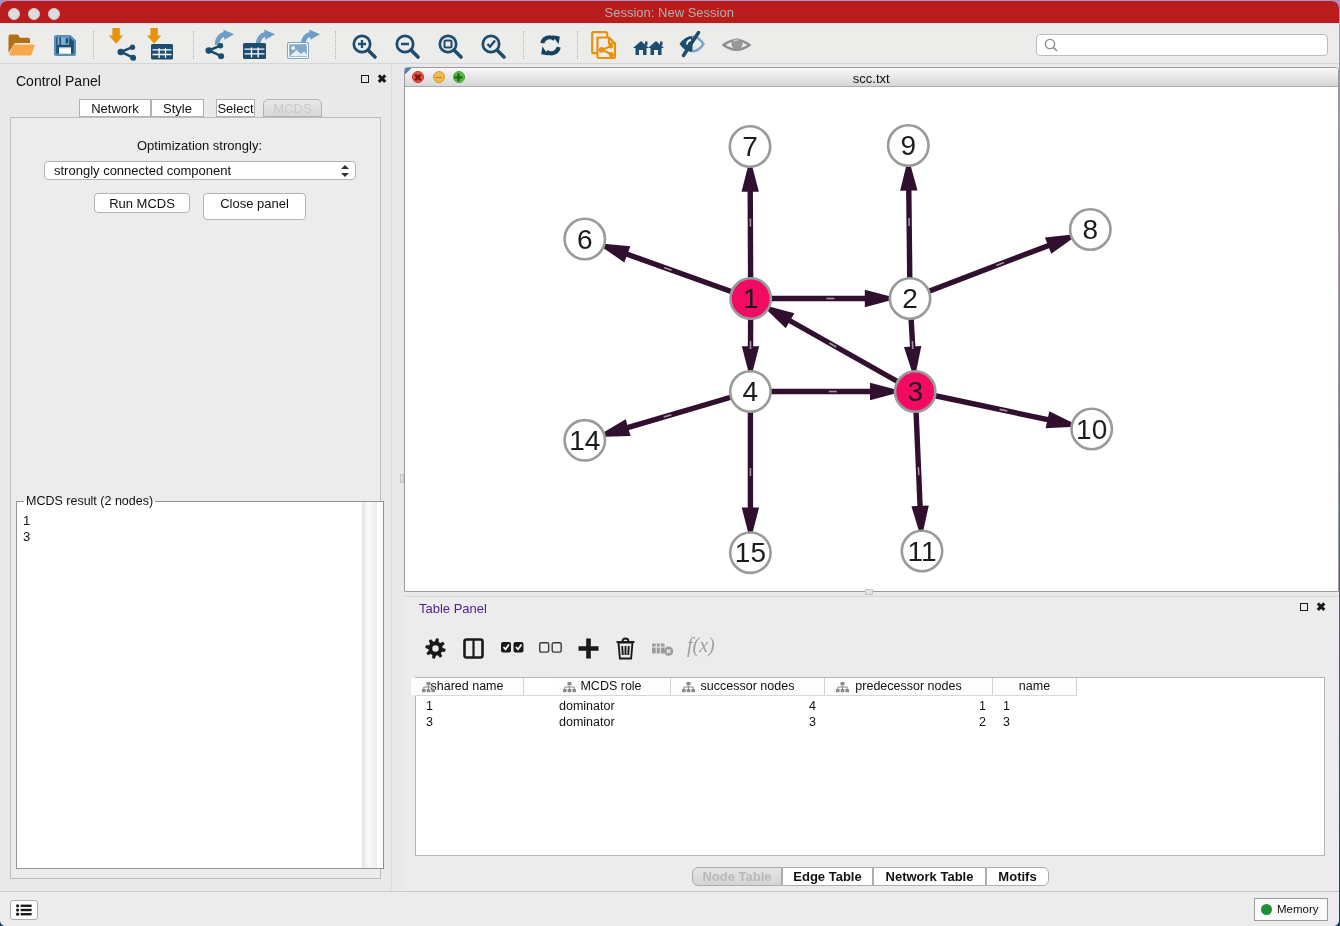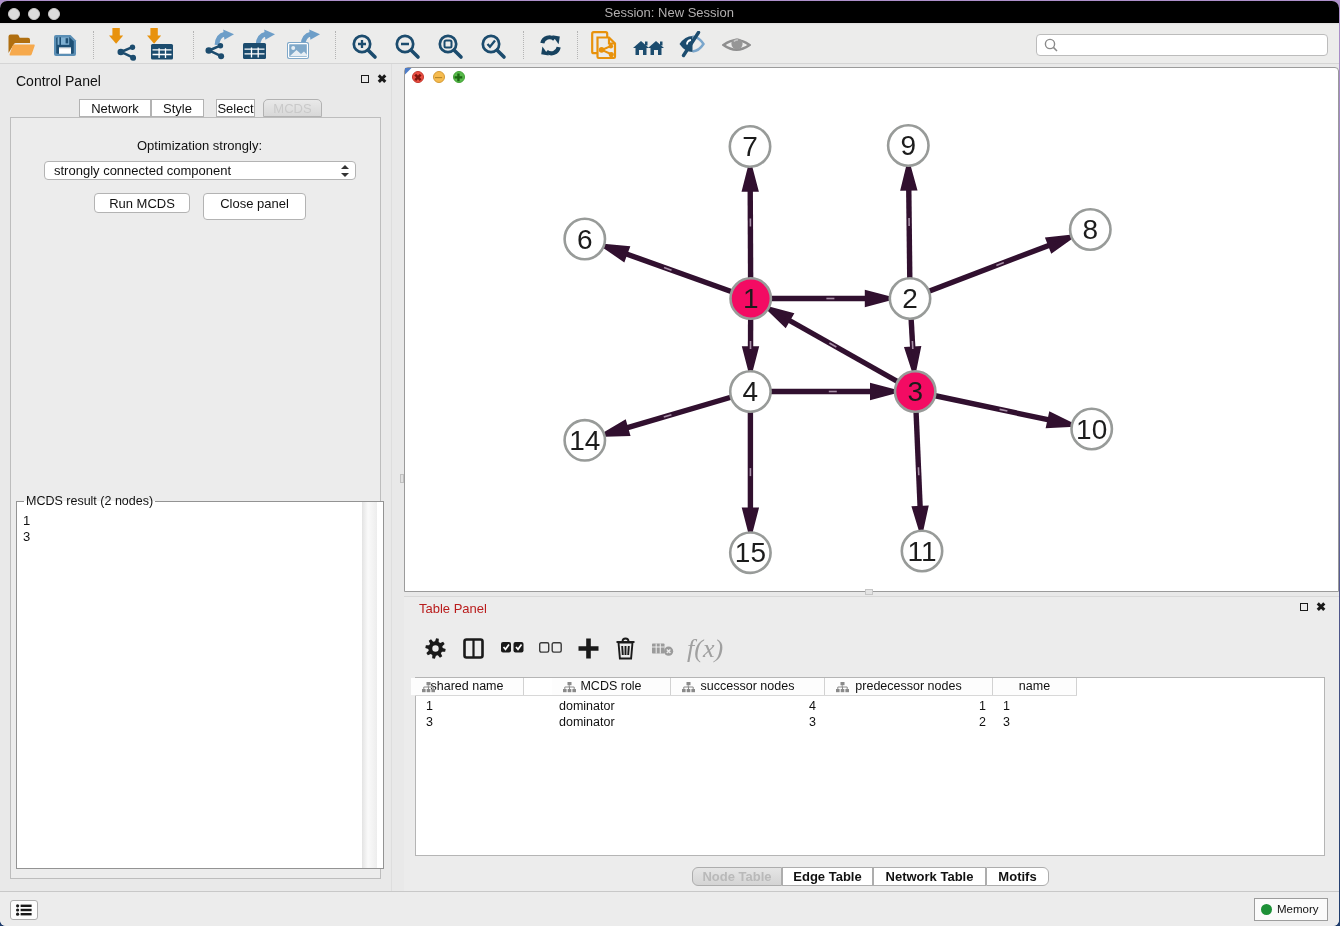--- a/index.html
+++ b/index.html
@@ -1,20 +1,20 @@
 <!DOCTYPE html>
 <html><head><meta charset="utf-8"><style>
 *{margin:0;padding:0;box-sizing:border-box}
 html,body{width:1340px;height:926px;overflow:hidden}
 body{background:linear-gradient(180deg,#ae90cb 0%,#8d7fb4 35%,#51578c 65%,#1e3c6c 100%);
  font-family:"Liberation Sans",sans-serif;}
 .abs{position:absolute}
 #app{position:absolute;left:0;top:1px;width:1338.5px;height:925px;background:#e9e9e9;
  border-radius:7px 7px 6px 6px;overflow:hidden}
-.titlebar{position:absolute;left:0;top:0;width:100%;height:23px;background:#000000;
+.titlebar{position:absolute;left:0;top:0;width:100%;height:23px;background:#b91c1c;
  border-bottom:1px solid #e2e0e0}
 .tl{position:absolute;top:7px;width:12px;height:12px;border-radius:50%;background:#dcdcdc;border:1px solid #c8c6c6}
 .title-text{position:absolute;top:4px;width:100%;text-align:center;font-size:13px;color:#b3b0b0}
 .toolbar{position:absolute;left:0;top:24px;width:100%;height:39px;background:#ececeb;border-bottom:1px solid #d5d5d5}
 .sep{position:absolute;top:30px;height:28px;width:0;border-left:1px dotted #b4b4b4}
 .searchbox{position:absolute;left:1036px;top:33px;width:292px;height:22px;background:#fff;
  border:1.5px solid #bcbcbc;border-radius:4px}
 
 .cp-title{position:absolute;left:16px;top:72px;font-size:14px;color:#111}
 .tab{position:absolute;top:98px;height:18px;background:#fff;border:1px solid #b2b2b2;font-size:13px;
@@ -28,21 +28,21 @@
  background:linear-gradient(#ececec 52%,#ffffff 52%);padding:0 2px}
 
 .win{position:absolute;left:404px;top:66px;width:934.5px;height:525px;border:1px solid #9b9b9b;
  border-radius:4px 4px 0 0;background:#fff}
 .win-tb{position:absolute;left:0;top:0;width:100%;height:19px;background:linear-gradient(#f8f8f8,#d7d7d7);
  border-bottom:1px solid #ababab;border-radius:3px 3px 0 0}
 .win-title{position:absolute;top:3px;width:100%;text-align:center;font-size:13px;color:#111}
 .mbtn{position:absolute;top:3.5px;width:12px;height:12px;border-radius:50%;font-size:10px;font-weight:700;
  text-align:center;line-height:12px}
 
-.tp-title{position:absolute;left:419px;top:600px;font-size:13px;color:#b91c1c}
+.tp-title{position:absolute;left:419px;top:600px;font-size:13px;color:#4c1d95}
 .thead-cell{position:absolute;top:677px;height:17px;background:#fdfdfd;border-right:1px solid #d2d2d2;
  font-size:12.5px;color:#111;text-align:center;line-height:17px}
 .trow{position:absolute;font-size:12.5px;color:#111}
 .btab{position:absolute;top:866px;height:19px;background:#fff;border:1px solid #adadad;font-size:13px;
  color:#111;text-align:center;line-height:18px;font-weight:700}
 .btab.sel{background:linear-gradient(#e5e5e5,#d4d4d4);color:#b9b9b9}
 .statusbar{position:absolute;left:0;top:890px;width:100%;height:36px;background:#ececec;border-top:1px solid #c8c8c8}
 .minisq{position:absolute;width:8px;height:8px;border:1.5px solid #1a1a1a}
 .xicon{position:absolute;font-size:12px;font-weight:700;color:#1a1a1a}
 </style></head><body>
@@ -211,20 +211,23 @@
       <path d="M2 9 L6 13 L10 9z" fill="#333"></path>
     </svg>
 <div class="btn" style="left:94px;top:192px;width:96px;height:20px;line-height:19px">Run MCDS</div>
 <div class="btn" style="left:203px;top:192px;width:103px;height:27px;line-height:19px">Close panel</div>
 <div class="fieldset"></div>
 <div class="abs" style="left:362px;top:501px;width:15px;height:366px;background:linear-gradient(90deg,#e3e3e3,#fafafa 40%,#ededed)"></div>
 <div class="legend">MCDS result (2 nodes)</div>
 <div class="abs" style="left:23px;top:512px;font-size:13px;color:#111;line-height:16px">1<br>3</div>
 
 <div class="win">
+ <div class="win-tb">
+        <div class="win-title">scc.txt</div>
+      </div>
  <svg class="abs" style="left:0px;top:0px" width="7" height="7">
         <path d="M0 0 h6.5 L0 6.5z" fill="#4f7dc8"></path>
       </svg>
 </div>
 <div class="mbtn" style="left:412px;top:69.5px;background:#ed4f43;border:1px solid #c1362c;color:#7e150d">✖</div>
 <div class="mbtn" style="left:432.5px;top:69.5px;background:#f6bb4e;border:1px solid #d59b35;color:#946a12">─</div>
 <div class="mbtn" style="left:452.5px;top:69.5px;background:#57ba4a;border:1px solid #42a135;color:#1d6613">✚</div>
 <svg class="abs" style="left:404px;top:86px" width="934" height="505">
       <g stroke="#31102f" stroke-width="5.4" fill="#31102f">
         <line x1="346.7" y1="211.5" x2="346.2" y2="97.0"></line>
@@ -338,21 +341,21 @@
 <svg class="abs" style="left:652px;top:641px" width="23" height="14" viewBox="0 0 23 14">
       <g fill="#9b9b9b">
         <rect x="0" y="1.5" width="12.5" height="10" rx="0.8"></rect>
       </g>
       <g stroke="#ececec" stroke-width="1.1">
         <path d="M0 5 h12.5 M4.2 1.5 v10 M8.3 1.5 v10"></path>
       </g>
       <circle cx="16.6" cy="9.2" r="4.6" fill="#9b9b9b"></circle>
       <path d="M14.8 7.4 l3.6 3.6 M18.4 7.4 l-3.6 3.6" stroke="#ececec" stroke-width="1.4"></path>
     </svg>
-<div class="abs" style="left:687px;top:633px;font-family:'Liberation Serif',serif;font-style:italic;font-size:26px;color:#a0a0a0">f(x)</div>
+<div class="abs" style="left:687px;top:633px;font-family:'Liberation Serif',serif;font-style:italic;font-size:20px;color:#a0a0a0">f(x)</div>
 
 <div class="abs" style="left:415px;top:676px;width:910px;height:179px;background:#fff;border:1px solid #b5b5b5"></div>
 <div class="thead-cell" style="left:411px;width:113px"><span style="position:absolute;left:11px;top:3px"><svg width="13" height="11" viewBox="0 0 13 11">
           <g fill="#8a8a8a">
             <rect x="4.5" y="0" width="4" height="3.2"></rect>
             <rect x="0" y="7" width="3.6" height="3.2"></rect>
             <rect x="4.7" y="7" width="3.6" height="3.2"></rect>
             <rect x="9.4" y="7" width="3.6" height="3.2"></rect>
             <path d="M6.2 3.2 v2 M1.8 7 v-2 h9.4 v2 M6.5 5 v2" stroke="#8a8a8a" stroke-width="1" fill="none"></path>
           </g>

